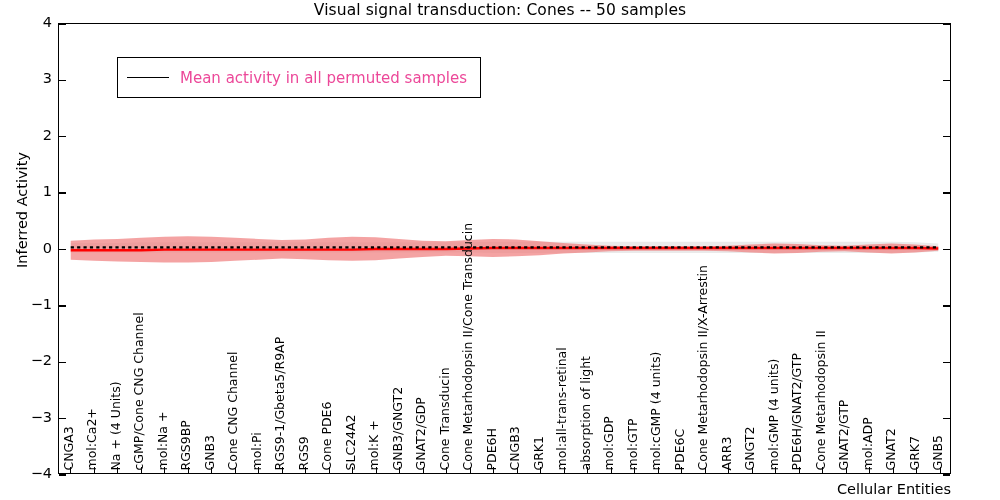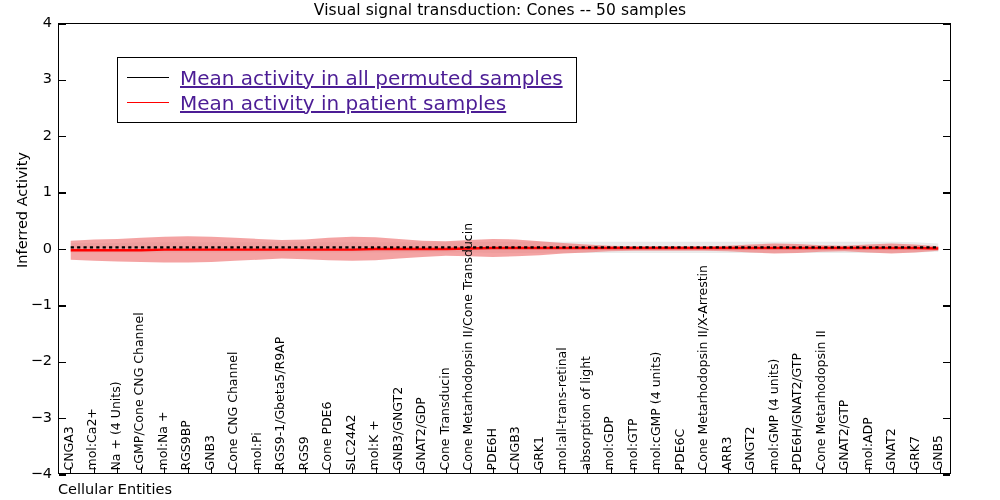--- a/index.html
+++ b/index.html
@@ -27,40 +27,40 @@
   }
   .ytick-label{
     position:absolute;right:0;width:36px;text-align:right;
     font-size:14.5px;color:#000;transform:translateY(-9px);
   }
   .ytick-mark{position:absolute;left:0;width:7px;height:1.3px;background:#000;}
   .ytick-mark.right{left:auto;right:0;}
 
   
   #x-axis-label{
-    position:absolute;left:58px;top:481px;width:893px;text-align:left;
+    position:absolute;left:58px;top:481px;width:893px;text-align:right;
     font-size:14.5px;color:#000;
   }
   .xtick-mark{position:absolute;bottom:0;width:1.2px;height:6px;background:#000;}
   .xtick-label{
     position:absolute;bottom:0;
     transform-origin:left bottom;transform:rotate(-90deg);
     font-size:12.5px;color:#000;white-space:nowrap;line-height:1;
   }
 
   
   #legend{
     position:absolute;left:58px;top:33px;
     border:1.3px solid #000;background:#fff;
     padding:7px 13px 7px 9px;box-sizing:border-box;
   }
   .legend-row{display:flex;align-items:center;height:25px;}
   .legend-swatch{width:42px;height:0;border-top:1.6px solid #000;margin-right:11px;}
   .legend-swatch.red{border-top-color:#ff0000;}
-  .legend-text{font-size:20px;color:#4c1d95;white-space:nowrap;text-decoration:underline;}
+  .legend-text{font-size:15px;color:#ec4899;white-space:nowrap;}
 </style>
 </head>
 <body>
 
 <div id="fig">
 
   <div id="chart-title">Visual signal transduction: Cones -- 50 samples</div>
 
   <div id="y-axis-label">Inferred Activity</div>
 
@@ -144,24 +144,20 @@
         <div class="xtick-mark" style="left: 833.65px;"></div>
         <div class="xtick-mark" style="left: 857.15px;"></div>
         <div class="xtick-mark" style="left: 880.65px;"></div>
       </div>
 
     <div id="legend">
       <div class="legend-row">
         <span class="legend-swatch"></span>
         <span class="legend-text">Mean activity in all permuted samples</span>
       </div>
-      <div class="legend-row">
-        <span class="legend-swatch red"></span>
-        <span class="legend-text">Mean activity in patient samples</span>
-      </div>
     </div>
   </div>
 
   <div id="x-tick-labels">
       <div class="xtick-label" style="left: 74.75px; bottom: 30px;">CNGA3</div>
       <div class="xtick-label" style="left: 98.25px; bottom: 30px;">mol:Ca2+</div>
       <div class="xtick-label" style="left: 121.75px; bottom: 30px;">Na + (4 Units)</div>
       <div class="xtick-label" style="left: 145.25px; bottom: 30px;">cGMP/Cone CNG Channel</div>
       <div class="xtick-label" style="left: 168.75px; bottom: 30px;">mol:Na +</div>
       <div class="xtick-label" style="left: 192.25px; bottom: 30px;">RGS9BP</div>

